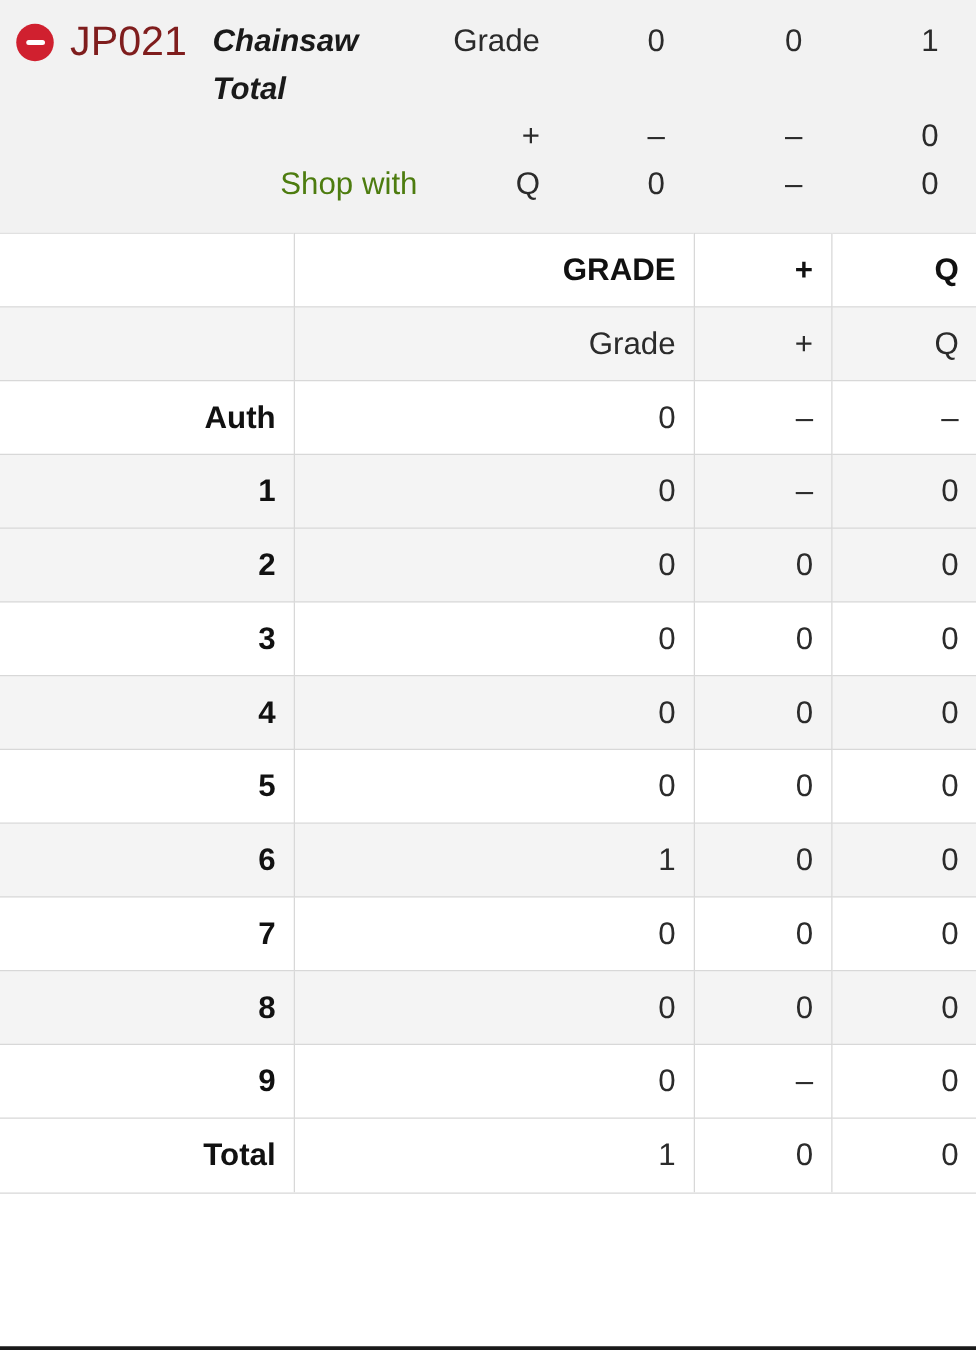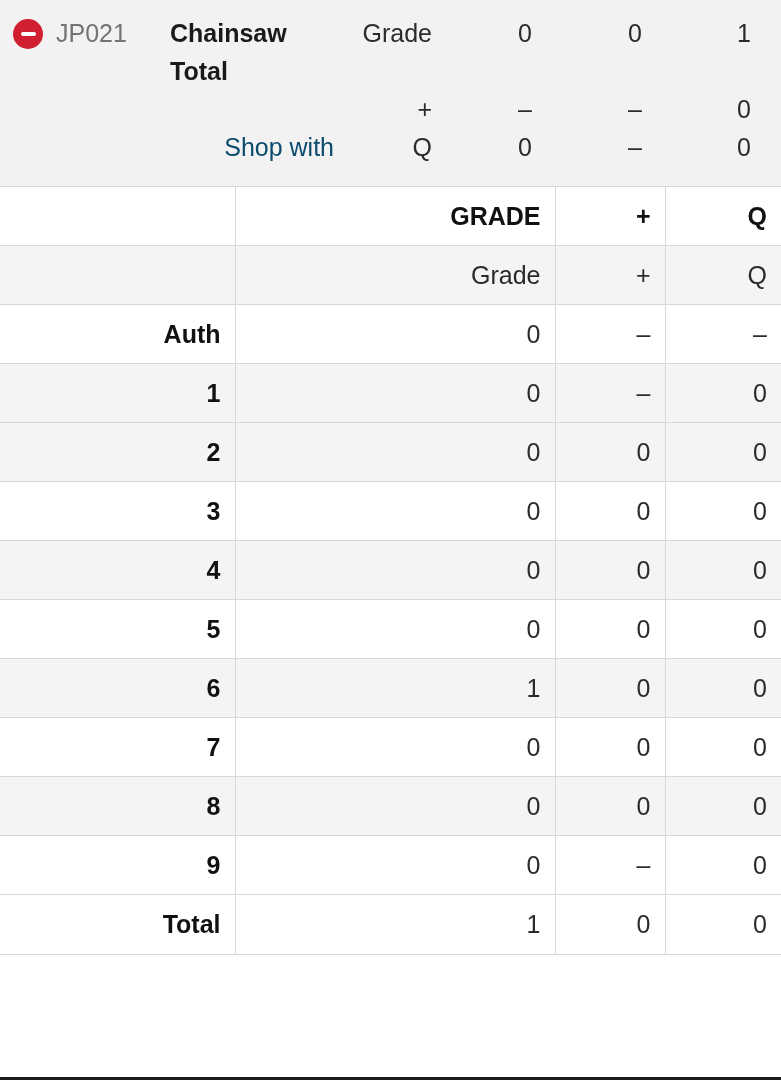--- a/index.html
+++ b/index.html
@@ -57,41 +57,41 @@
   .minus-icon .bar {
     width: 15px;
     height: 4px;
     border-radius: 2px;
     background: #ffffff;
     display: block;
   }
 
   .cell-code {
     grid-column: 2;
-    font-size: 25px;
-    color: #737373;
+    font-size: 33px;
+    color: #7f1d1d;
     line-height: 38px;
     text-align: left;
     white-space: nowrap;
   }
 
   .cell-name {
     grid-column: 3;
     font-size: 25px;
     font-weight: bold;
     color: #1a1a1a;
     line-height: 38px;
     text-align: left;
   }
-  .cell-name .nm-line { display: block; }
+  .cell-name .nm-line { display: block; font-style: italic; }
 
   .cell-link {
     grid-column: 3;
     font-size: 25px;
-    color: #0c4a6e;
+    color: #4d7c0f;
     line-height: 38px;
     text-align: right;
     padding-right: 4px;
     cursor: pointer;
   }
   .cell-link .ln { display: block; }
 
   .sum-c1 { grid-column: 4; }
   .sum-c2 { grid-column: 5; }
   .sum-c3 { grid-column: 6; }

